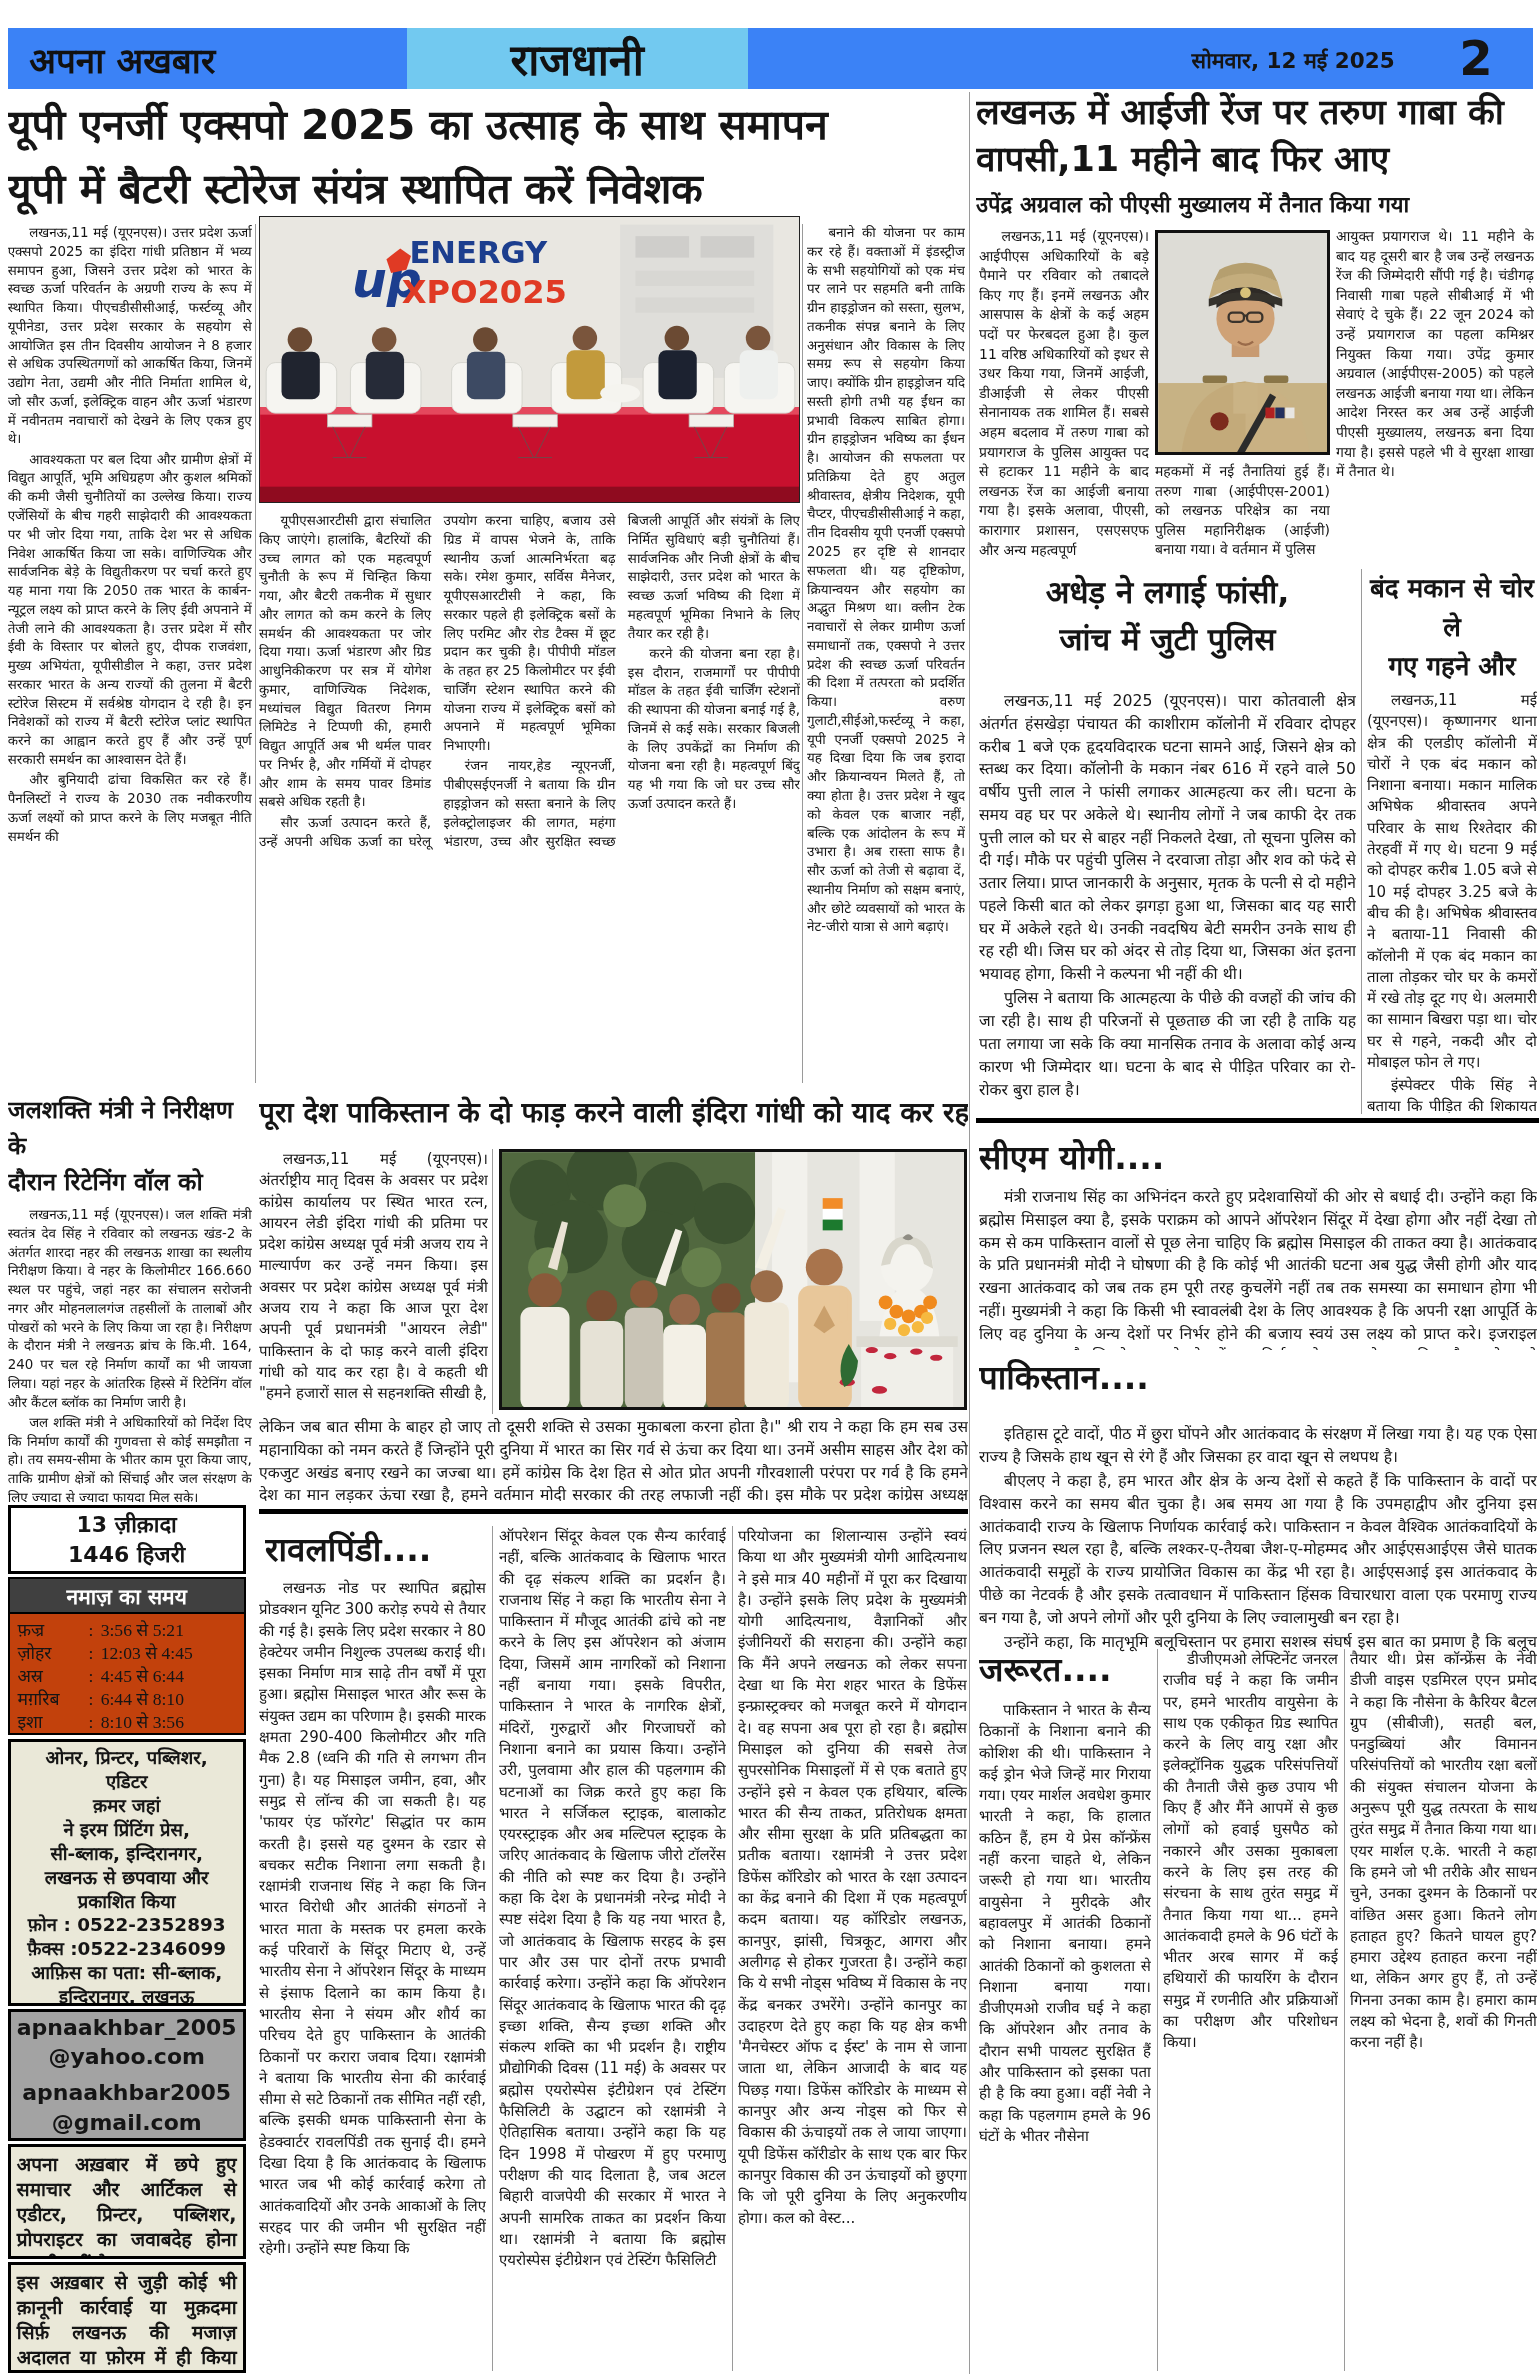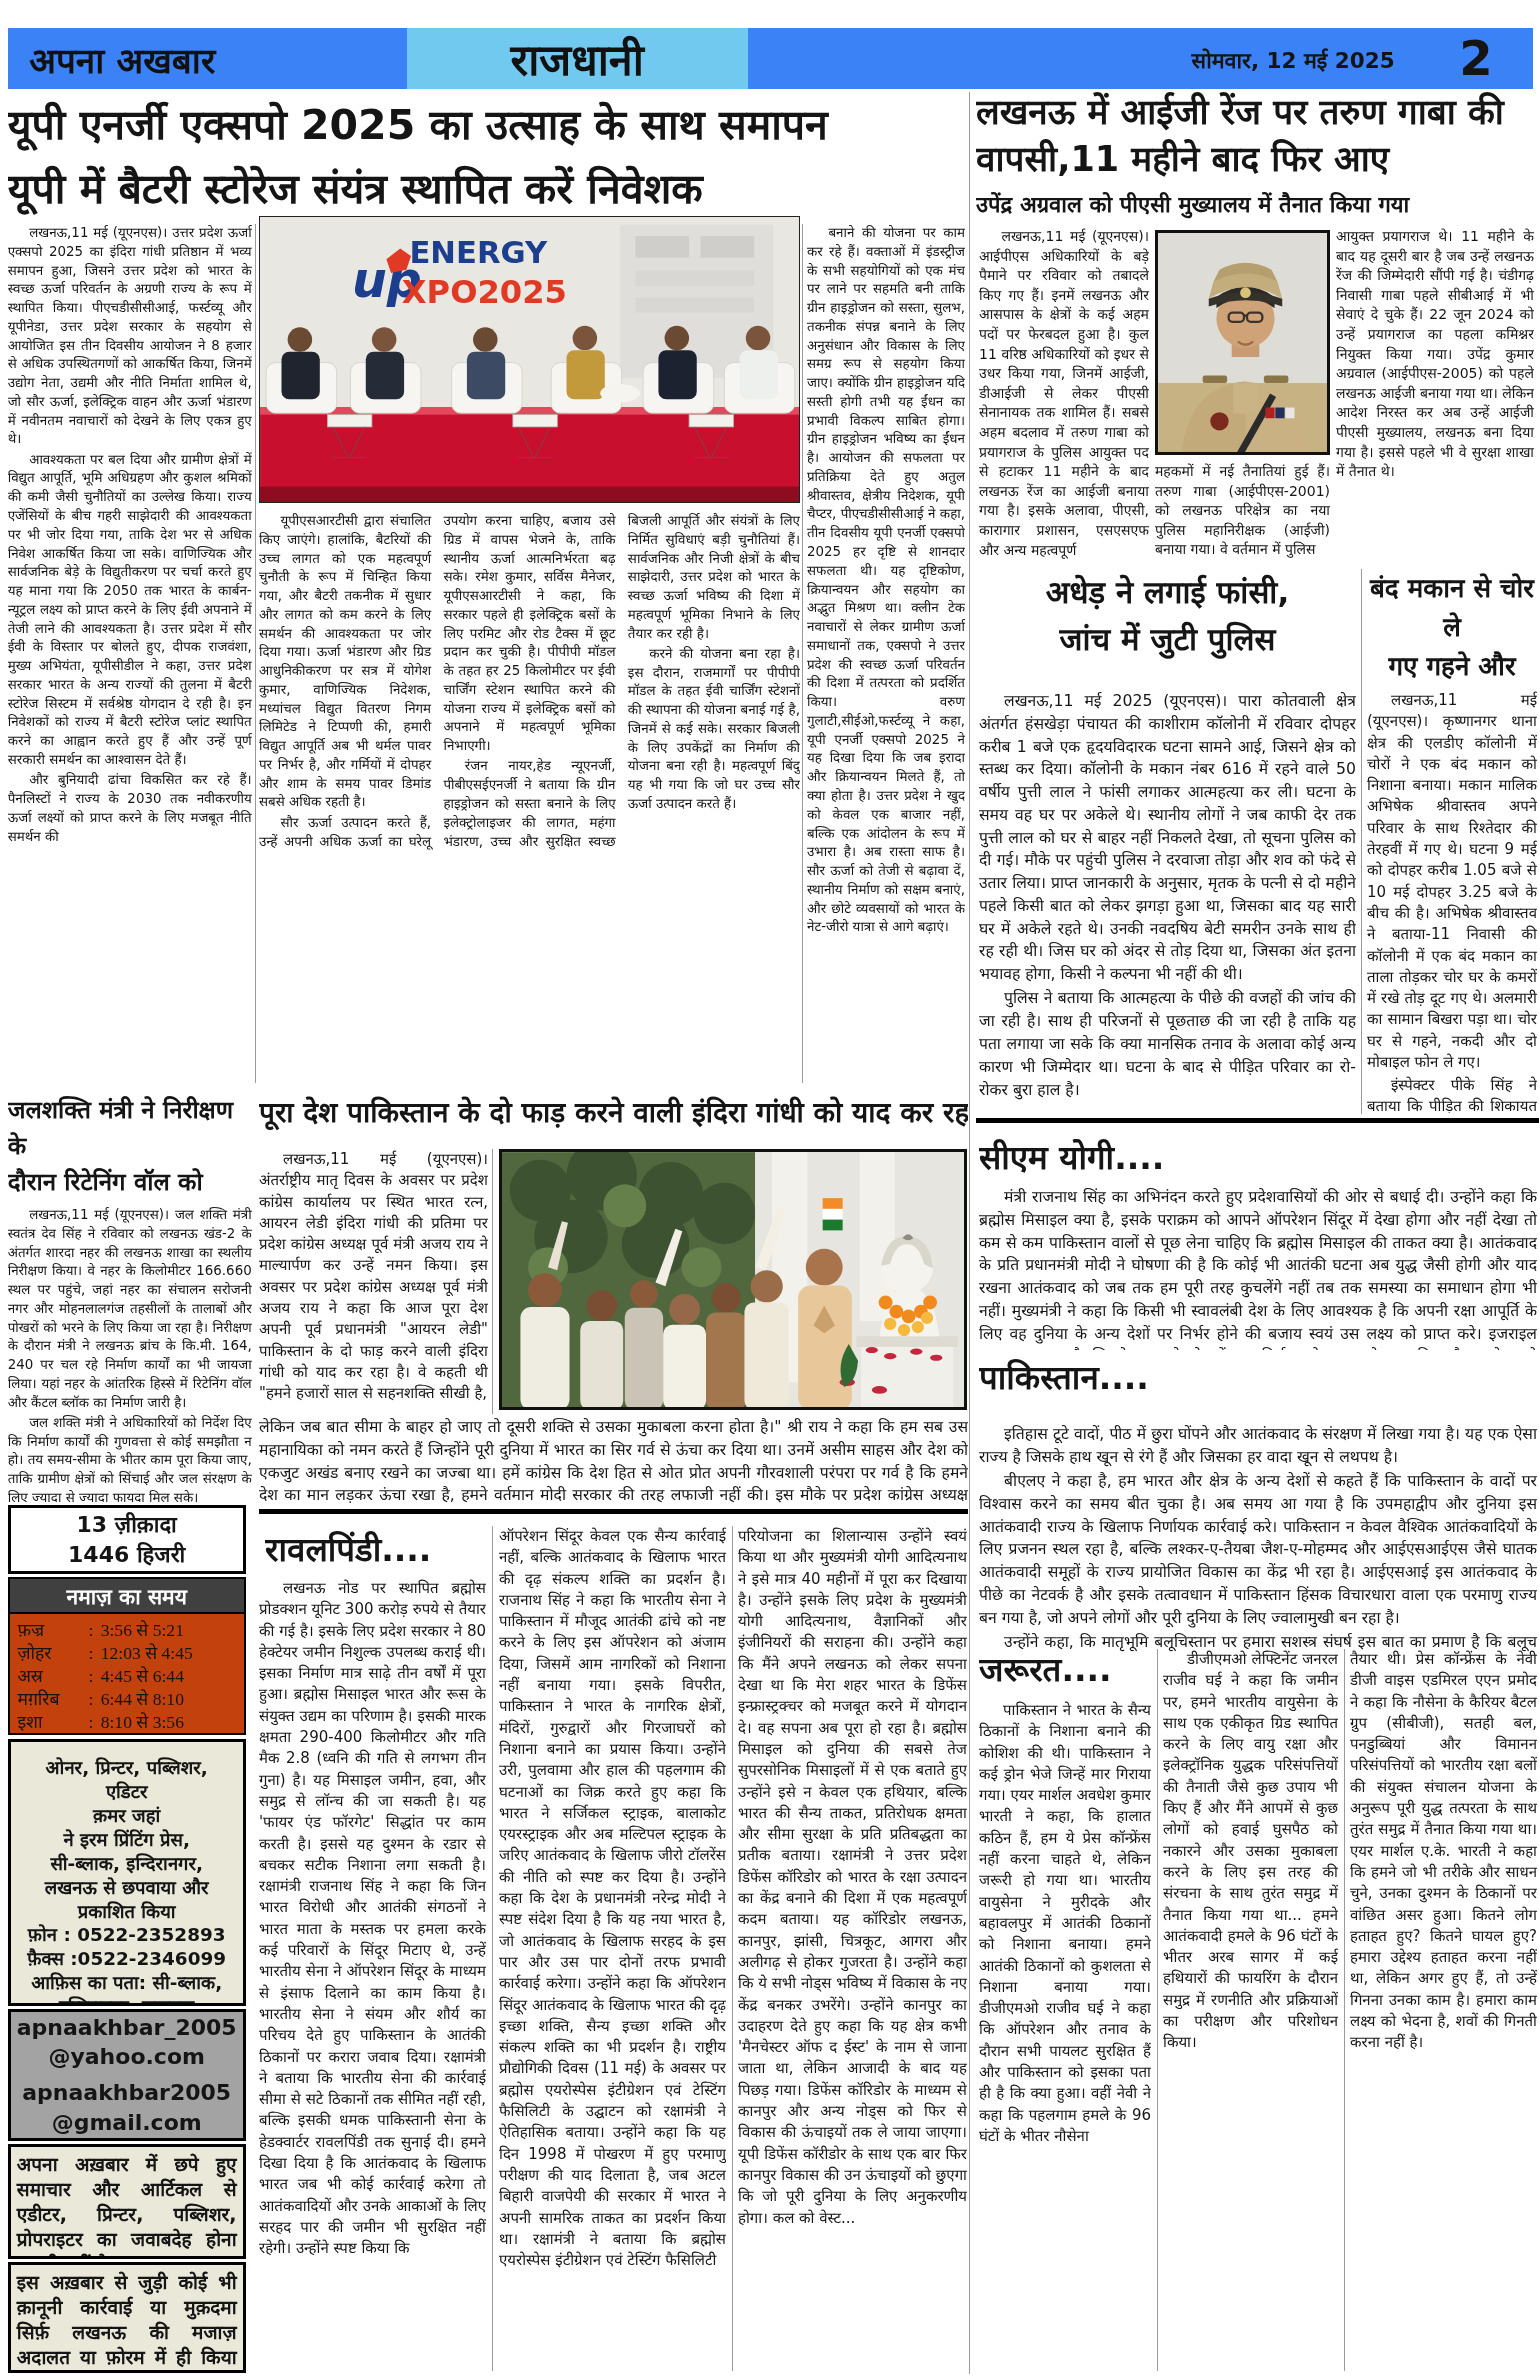--- a/index.html
+++ b/index.html
@@ -36,21 +36,21 @@
   .head-crime2{font-size:26px;font-weight:bold;text-align:center;line-height:1.5;}
   .dots-head{font-size:33px;font-weight:bold;}
   
   .box{border:3.1px solid #000;box-sizing:border-box;}
   .hijri{display:flex;flex-direction:column;align-items:center;justify-content:center;font-size:22px;font-weight:bold;line-height:1.35;background:#fff;}
   .namaz-head{background:#404040;color:#fff;display:flex;align-items:center;justify-content:center;font-size:21px;font-weight:bold;border:2.3px solid #000;box-sizing:border-box;}
   .namaz-body{background:#c2410c;border:2.3px solid #000;border-top:none;box-sizing:border-box;padding:4.6px 7.7px;font-family:Liberation Serif, serif;}
   .namaz-row{display:flex;font-size:17.6px;font-weight:500;line-height:1.32;}
   .namaz-row .n{width:71px;}
   .namaz-row .c{width:12.3px;}
-  .pubbox{background:#eae8d8;text-align:center;font-size:18.4px;font-weight:bold;line-height:1.3;padding-top:14px;}
+  .pubbox{background:#eae8d8;text-align:center;font-size:18.4px;font-weight:bold;line-height:1.3;padding-top:4px;}
   .mailbox{background:#a3a3a3;text-align:center;font-size:22px;font-weight:bold;line-height:1.35;display:flex;flex-direction:column;justify-content:center;font-family:"DejaVu Sans",sans-serif;}
   .discbox{background:#eae8d8;font-size:19px;font-weight:bold;line-height:1.32;padding:4.6px 6.1px;text-align:justify;}
   .photo-frame{border:3.1px solid #111;box-sizing:border-box;background:#ddd;}
   svg{display:block;}
 </style>
 </head>
 <body>
 
 <div class="abs masthead">
   <div class="paper-name">अपना अखबार</div>

